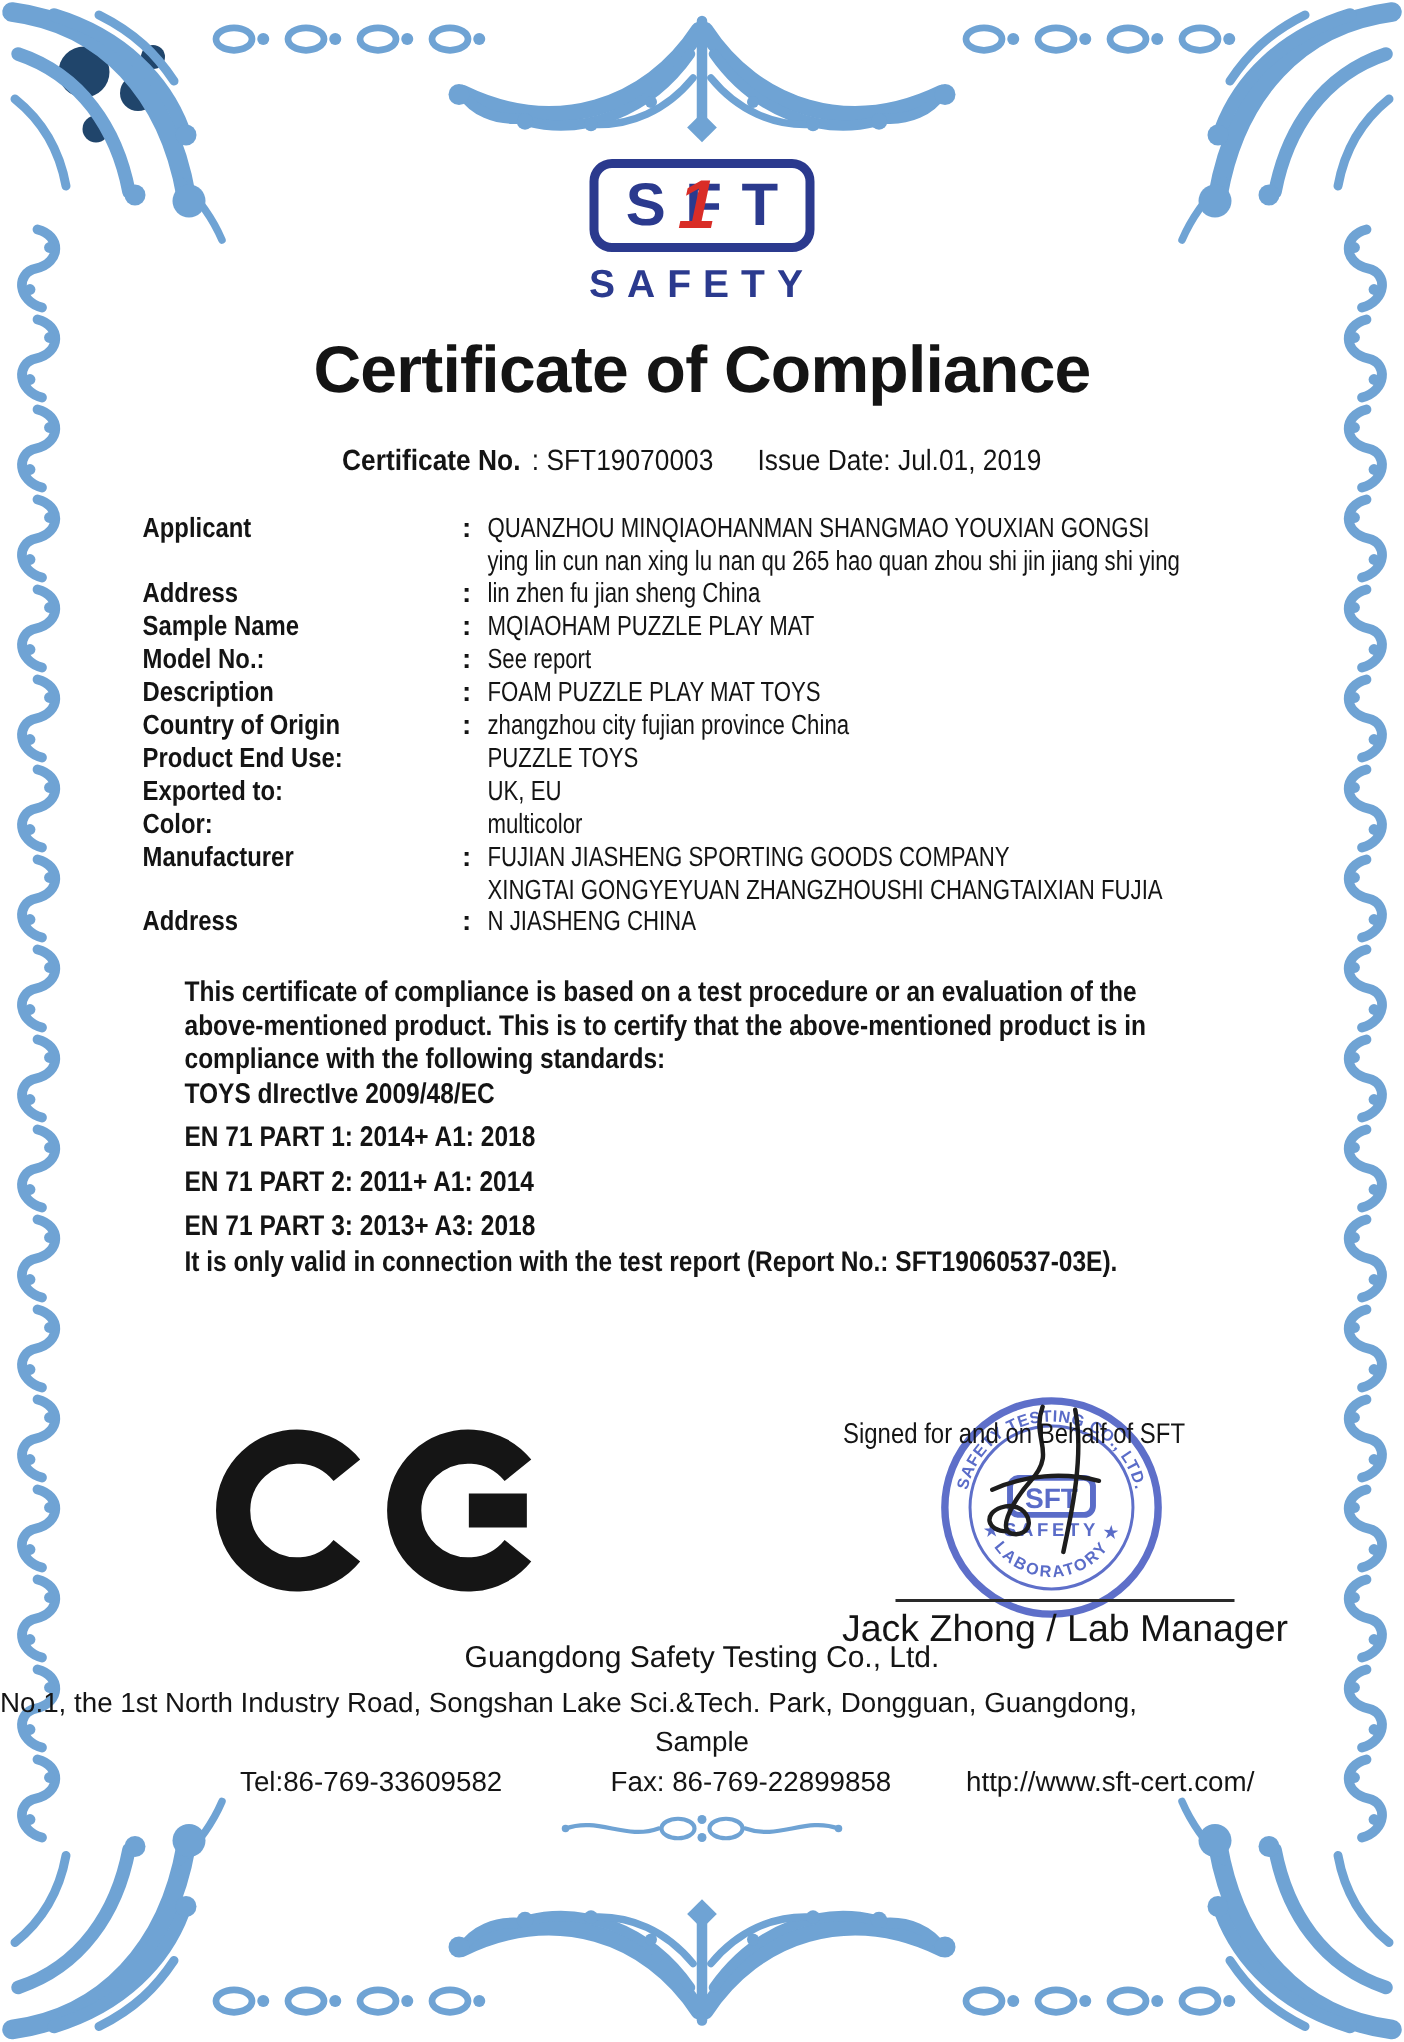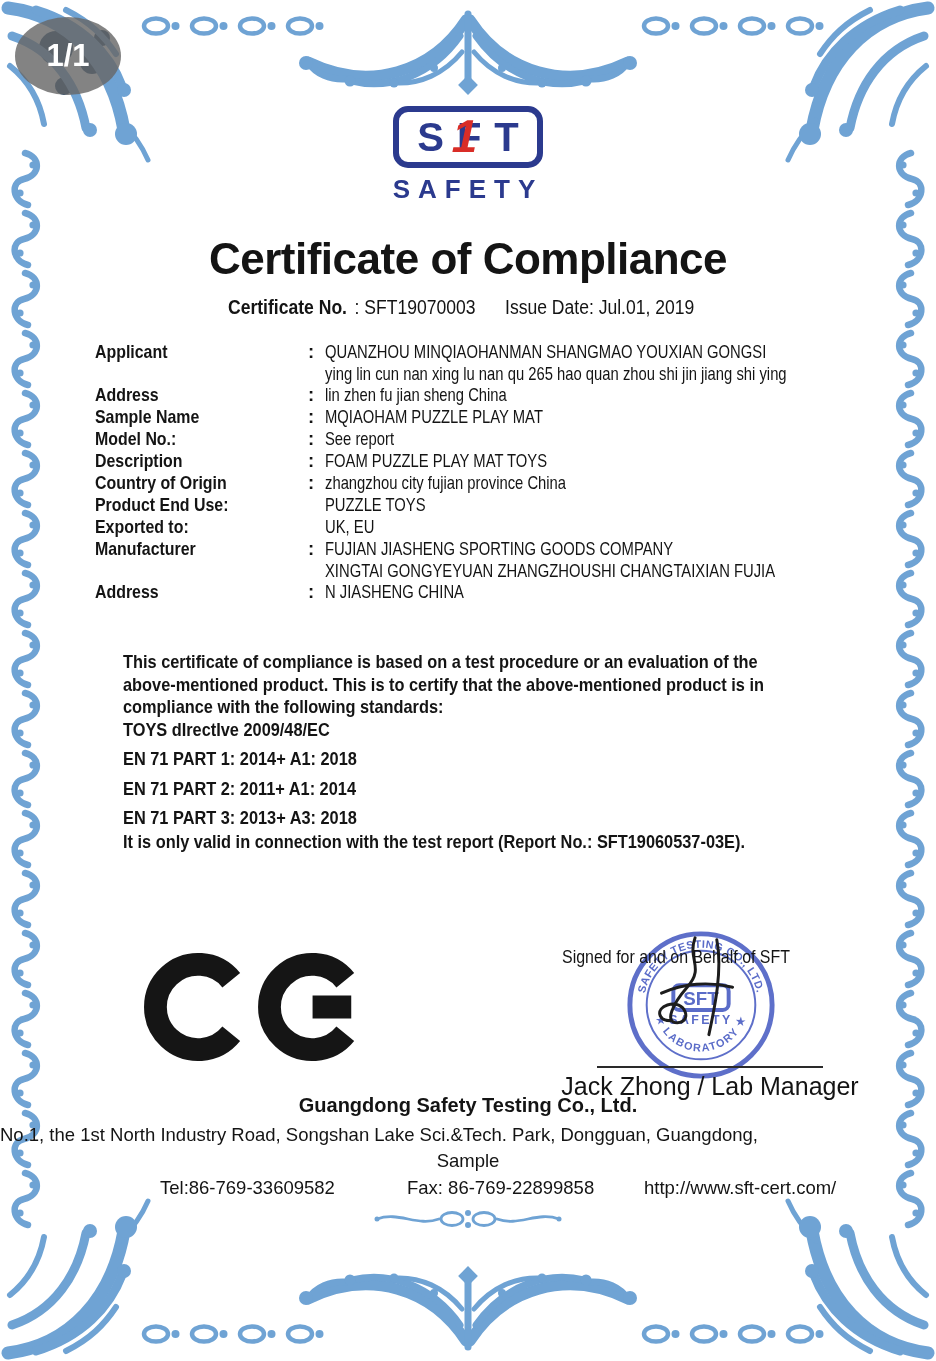--- a/index.html
+++ b/index.html
@@ -16,21 +16,21 @@
   
   .logo{position:absolute;left:0;right:0;top:106px;display:flex;flex-direction:column;align-items:center;}
   .logo-box{position:relative;box-sizing:border-box;width:150px;height:62px;border:6px solid #2b3a8e;
             border-radius:15px;display:flex;align-items:center;justify-content:center;gap:13px;
             font-size:40px;font-weight:bold;color:#2b3a8e;}
   .logo-one{position:absolute;left:54px;top:1px;font-size:46px;font-weight:bold;color:#d92d27;
             transform:skewX(-12deg);z-index:2;line-height:1;}
   .logo-safety{margin-top:6px;font-size:26px;font-weight:bold;color:#2b3a8e;letter-spacing:8px;}
 
   .title{position:absolute;left:0;right:0;top:222px;text-align:center;font-size:44px;font-weight:bold;
-         letter-spacing:-0.5px;margin:12px;}
+         letter-spacing:-0.5px;margin:0;}
 
   .cert-line{position:absolute;left:0;top:296px;width:936px;font-size:19.5px;}
   .cert-no{position:absolute;left:228px;white-space:nowrap;display:inline-block;transform:scaleX(.9);transform-origin:0 50%;}
   .cert-no b{margin-right:3px;}
   .issue-date{position:absolute;left:505px;white-space:nowrap;display:inline-block;transform:scaleX(.9);transform-origin:0 50%;}
 
   
   .fields{position:absolute;left:95px;top:341px;width:790px;font-size:18.5px;line-height:21px;}
   .f-row{display:flex;align-items:flex-end;margin-bottom:1px;}
   .f-label{flex:0 0 213px;font-weight:bold;}
@@ -49,21 +49,21 @@
 
   
   .ce{position:absolute;left:142px;top:950px;width:238px;height:114px;}
   .behalf{position:absolute;left:562px;top:946px;font-size:19px;white-space:nowrap;
           transform:scaleX(.84);transform-origin:0 0;z-index:2;}
   .stamp{position:absolute;left:622px;top:926px;width:158px;height:158px;z-index:1;}
   .sig-line{position:absolute;left:597px;top:1066px;width:226px;border-top:2px solid #2a2a2a;z-index:2;}
   .sig-name{position:absolute;left:560px;top:1072px;width:300px;text-align:center;font-size:25px;z-index:2;}
 
   
-  .company{position:absolute;left:0;right:0;top:1094px;text-align:center;font-size:20px;font-weight:bold;}
+  .company{position:absolute;left:0;right:0;top:1094px;text-align:center;font-size:20px;font-weight:normal;}
   .addr1{position:absolute;left:0;right:0;top:1124px;text-align:left;font-size:18.5px;}
   .addr2{position:absolute;left:0;right:0;top:1150px;text-align:center;font-size:18.5px;}
   .tel-row{position:absolute;left:0;top:1177px;width:936px;font-size:18.5px;}
   .tel{position:absolute;left:160px;white-space:nowrap;}
   .fax{position:absolute;left:407px;white-space:nowrap;}
   .web{position:absolute;left:644px;white-space:nowrap;}
 
   .flourish{position:absolute;left:50%;top:1206px;transform:translateX(-50%);width:190px;height:26px;}
 </style>
 </head>
@@ -174,23 +174,20 @@
       <use href="#hChain" transform="translate(238,14)"></use>
       <use href="#hChain" transform="translate(738,14)"></use>
       <use href="#hChain" transform="translate(238,1322)"></use>
       <use href="#hChain" transform="translate(738,1322)"></use>
       <use href="#hChain" transform="translate(286,14)"></use>
       <use href="#hChain" transform="translate(786,14)"></use>
       <use href="#hChain" transform="translate(286,1322)"></use>
       <use href="#hChain" transform="translate(786,1322)"></use>
     </svg>
 
-  <div class="badge">
-    <span>1/1</span>
-  </div>
 
   <div class="content">
 
     <div class="logo">
       <div class="logo-box">
         <span>S</span>
         <span>F</span>
         <span>T</span>
         <span class="logo-one">1</span>
       </div>
@@ -256,20 +253,27 @@
           <span class="f-colon"></span>
           <span class="f-value">
             <span class="inner">PUZZLE TOYS</span>
           </span>
         </div>
         <div class="f-row">
           <span class="f-label"><span class="inner">Exported to:</span></span>
           <span class="f-colon"></span>
           <span class="f-value">
             <span class="inner">UK, EU</span>
+          </span>
+        </div>
+        <div class="f-row">
+          <span class="f-label"><span class="inner">Color:</span></span>
+          <span class="f-colon"></span>
+          <span class="f-value">
+            <span class="inner">multicolor</span>
           </span>
         </div>
         <div class="f-row">
           <span class="f-label"><span class="inner">Manufacturer</span></span>
           <span class="f-colon">:</span>
           <span class="f-value">
             <span class="inner">FUJIAN JIASHENG SPORTING GOODS COMPANY</span>
           </span>
         </div>
         <div class="f-row">

